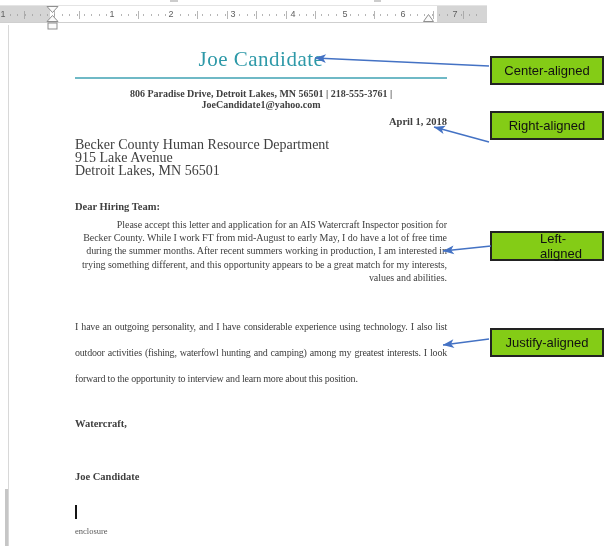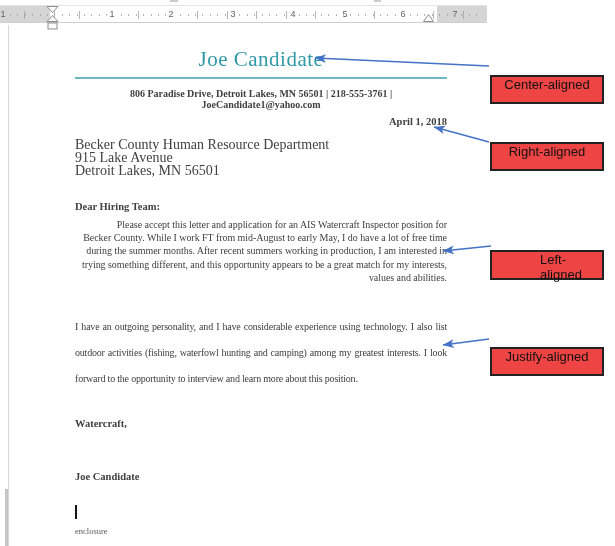--- a/index.html
+++ b/index.html
@@ -43,24 +43,24 @@
     text-indent:30px;letter-spacing:-.05px;}
   .para-justify{top:314px;font-size:10px;line-height:26px;text-align:justify;letter-spacing:-.2px;}
   .closing{top:418px;font-size:10.5px;font-weight:bold;}
   .signature{top:471px;font-size:10.5px;font-weight:bold;}
   .caret{top:505px !important;left:0 !important;right:auto !important;
     width:1.5px;height:14px;background:#151515;}
   .enclosure{top:526px;font-size:8.5px;color:#585858;font-family:Liberation Serif, serif;}
 
   
   .callout{position:absolute;left:490px;width:114px;height:29px;box-sizing:border-box;
-    border:2px solid #222222;background:#ef4444;display:flex;align-items:flex-start;
-    justify-content:center;font-family:"Liberation Sans",sans-serif;font-size:13px;color:#111111;margin-top:19px;}
+    border:2px solid #222222;background:#84cc16;display:flex;align-items:center;
+    justify-content:center;font-family:"Liberation Sans",sans-serif;font-size:13px;color:#111111;}
   .callout-1{top:56px;}
-  .callout-2{top:123px;}
+  .callout-2{top:111px;}
   .callout-3{top:231px;height:30px;padding-left:48px;}
   .callout-4{top:328px;}
 
   .overlay{position:absolute;left:0;top:0;width:615px;height:546px;pointer-events:none;}
 </style>
 </head>
 <body>
 
 <div class="canvas">
 

